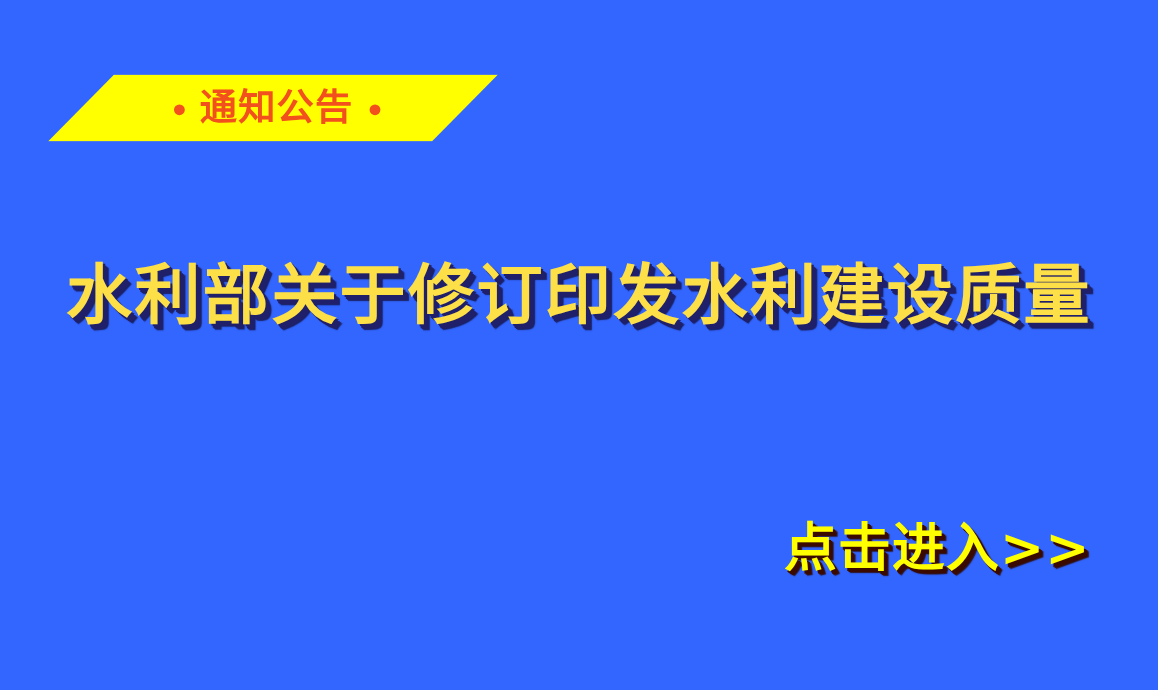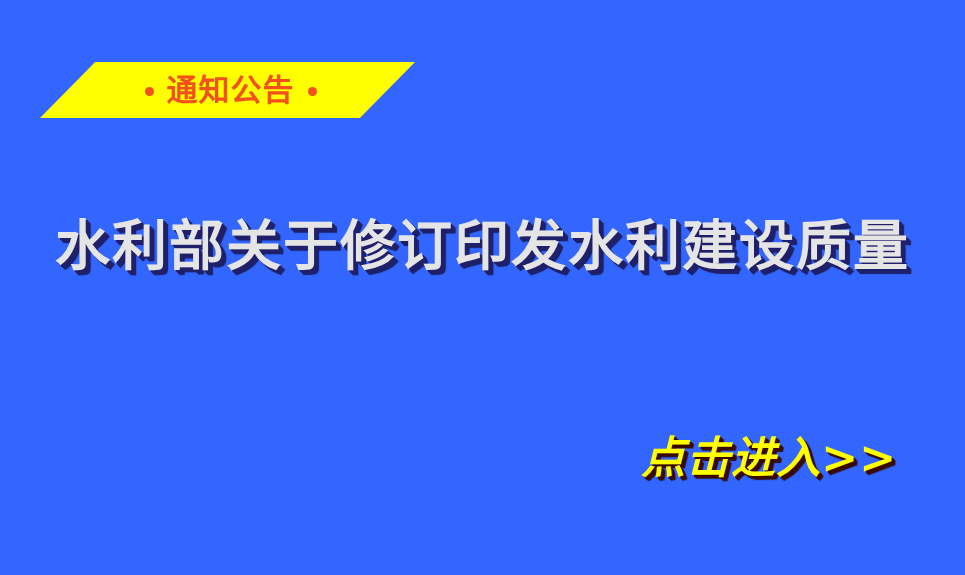--- a/index.html
+++ b/index.html
@@ -81,52 +81,51 @@
   .headline {
     position: absolute;
     left: 0;
     top: 209px;
     width: 965px;
     text-align: center;
   }
 
   .headline-line {
     display: block;
-    color: #e5e5e5;
+    color: #fde047;
     font-family: "DejaVu Serif", "Liberation Serif", serif;
     font-weight: bold;
     font-size: 55px;
     line-height: 73px;
     letter-spacing: 2px;
     white-space: nowrap;
     text-shadow:
        4px 4px 0 #20206a,
        3px 3px 0 #20206a,
        2px 2px 0 #20206a,
        5px 5px 1px rgba(20,20,70,0.85);
   }
 
   
   .enter-link {
     position: absolute;
-    right: 68px;
+    right: 56px;
     top: 432px;
     color: #ffff00;
     font-family: "DejaVu Serif", "Liberation Serif", serif;
     font-weight: bold;
     font-size: 44px;
     line-height: 52px;
     letter-spacing: 1px;
     white-space: nowrap;
     cursor: pointer;
     text-shadow:
        3px 3px 0 #3a0a00,
        2px 2px 0 #3a0a00,
        4px 4px 1px rgba(45,8,0,0.9);
-    font-style: italic;
   }
 </style>
 </head>
 <body>
 
 <div id="poster">
 
   <div class="banner-wrap">
     <div class="banner-shape"></div>
     <div class="banner-inner">

